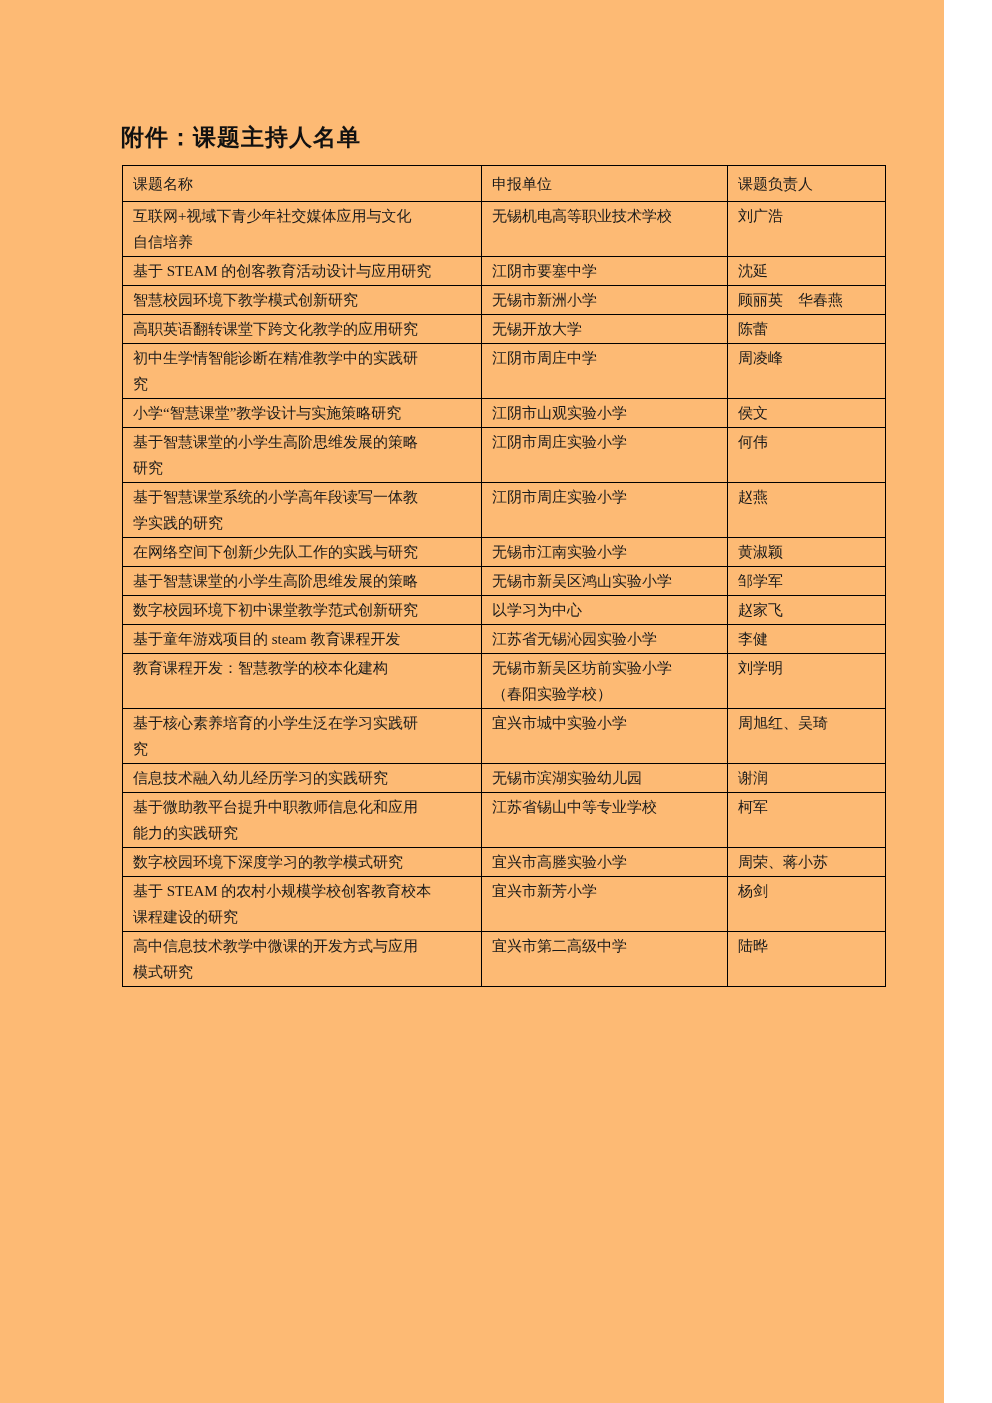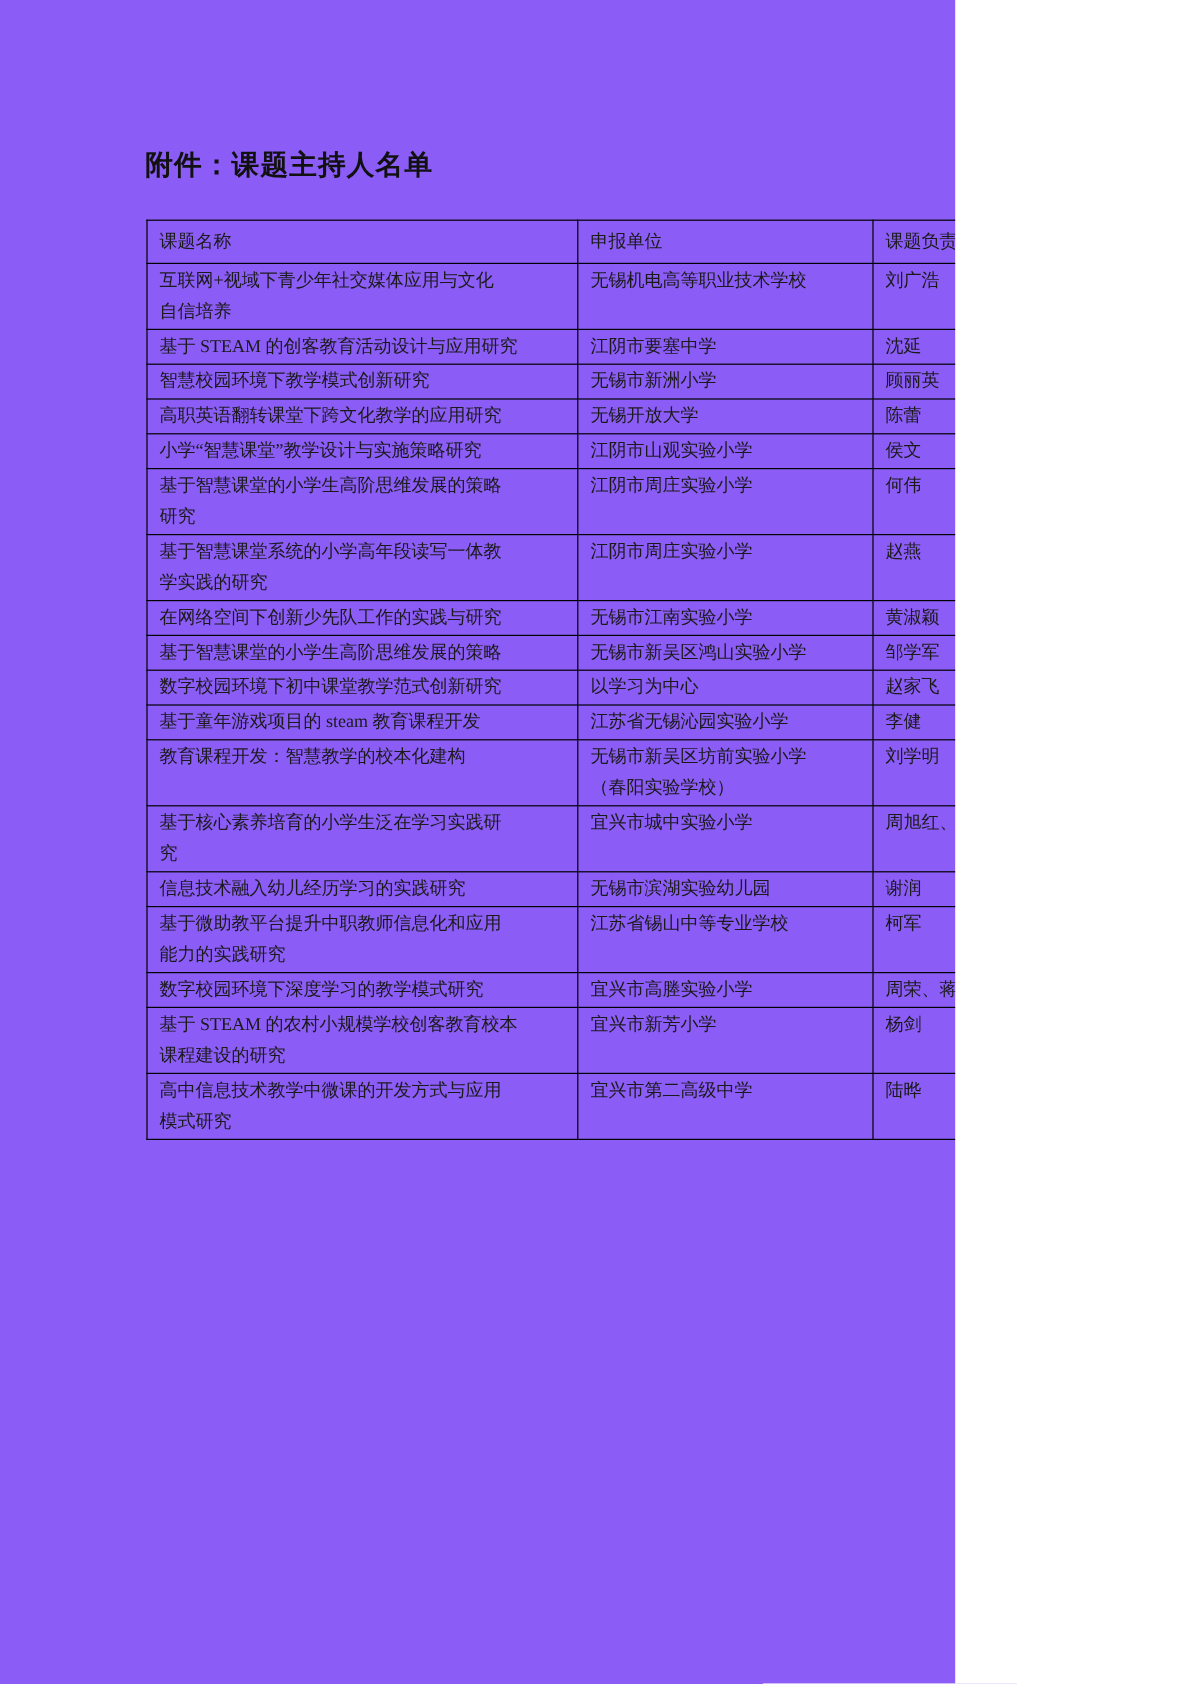--- a/index.html
+++ b/index.html
@@ -4,38 +4,38 @@
 <style>
   html, body {
     margin: 0;
     padding: 0;
     background: #ffffff;
     color: #1a1a1a;
     font-family: "Liberation Serif", "DejaVu Serif", serif;
   }
   .page {
     position: relative;
-    width: 796px;
+    width: 944px;
     height: 1403px;
-    background: #8b5cf6;
+    background: #fdba74;
     overflow: hidden;
   }
   .doc-title {
     position: absolute;
     left: 121px;
     top: 122px;
     font-size: 23px;
     font-weight: 600;
     letter-spacing: 1px;
     color: #111111;
   }
   table.roster {
     position: absolute;
     left: 122px;
-    top: 183px;
+    top: 165px;
     width: 763px;
     border-collapse: collapse;
     table-layout: fixed;
     border-radius: 19px;
   }
   table.roster th,
   table.roster td {
     border: 1px solid #000000;
     font-size: 15px;
     line-height: 26px;
@@ -89,20 +89,26 @@
         </tr>
         <tr>
           <td>智慧校园环境下教学模式创新研究</td>
           <td>无锡市新洲小学</td>
           <td>顾丽英　华春燕</td>
         </tr>
         <tr>
           <td>高职英语翻转课堂下跨文化教学的应用研究</td>
           <td>无锡开放大学</td>
           <td>陈蕾</td>
+        </tr>
+        <tr>
+          <td>初中生学情智能诊断在精准教学中的实践研
+究</td>
+          <td>江阴市周庄中学</td>
+          <td>周凌峰</td>
         </tr>
         <tr>
           <td>小学“智慧课堂”教学设计与实施策略研究</td>
           <td>江阴市山观实验小学</td>
           <td>侯文</td>
         </tr>
         <tr>
           <td>基于智慧课堂的小学生高阶思维发展的策略
 研究</td>
           <td>江阴市周庄实验小学</td>

